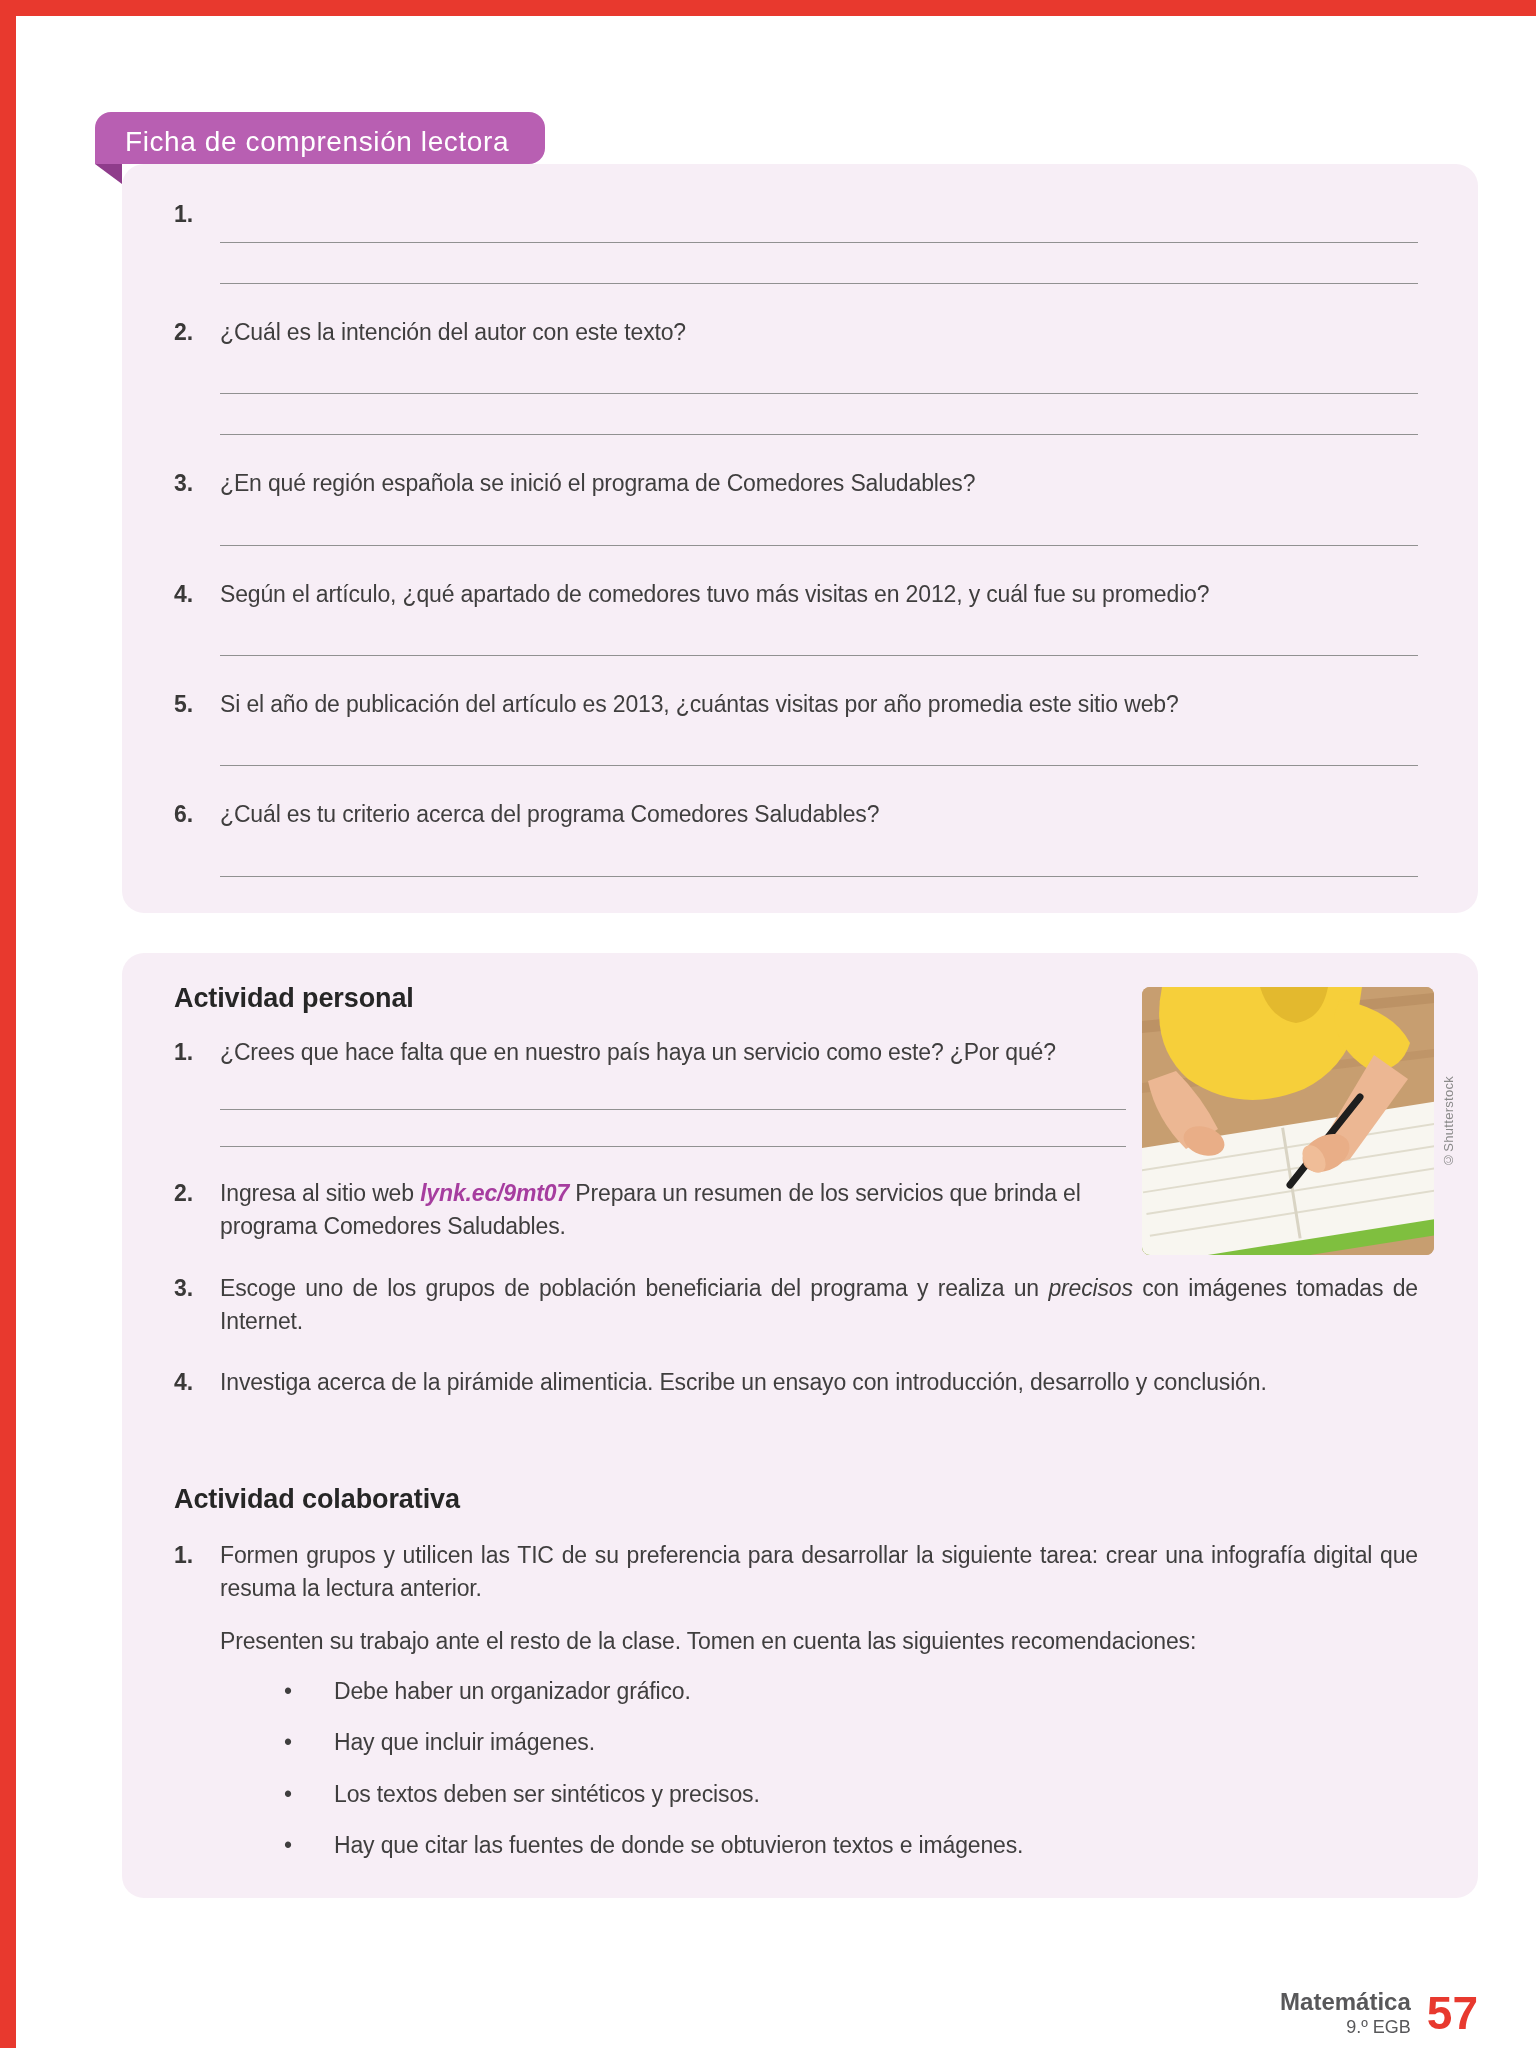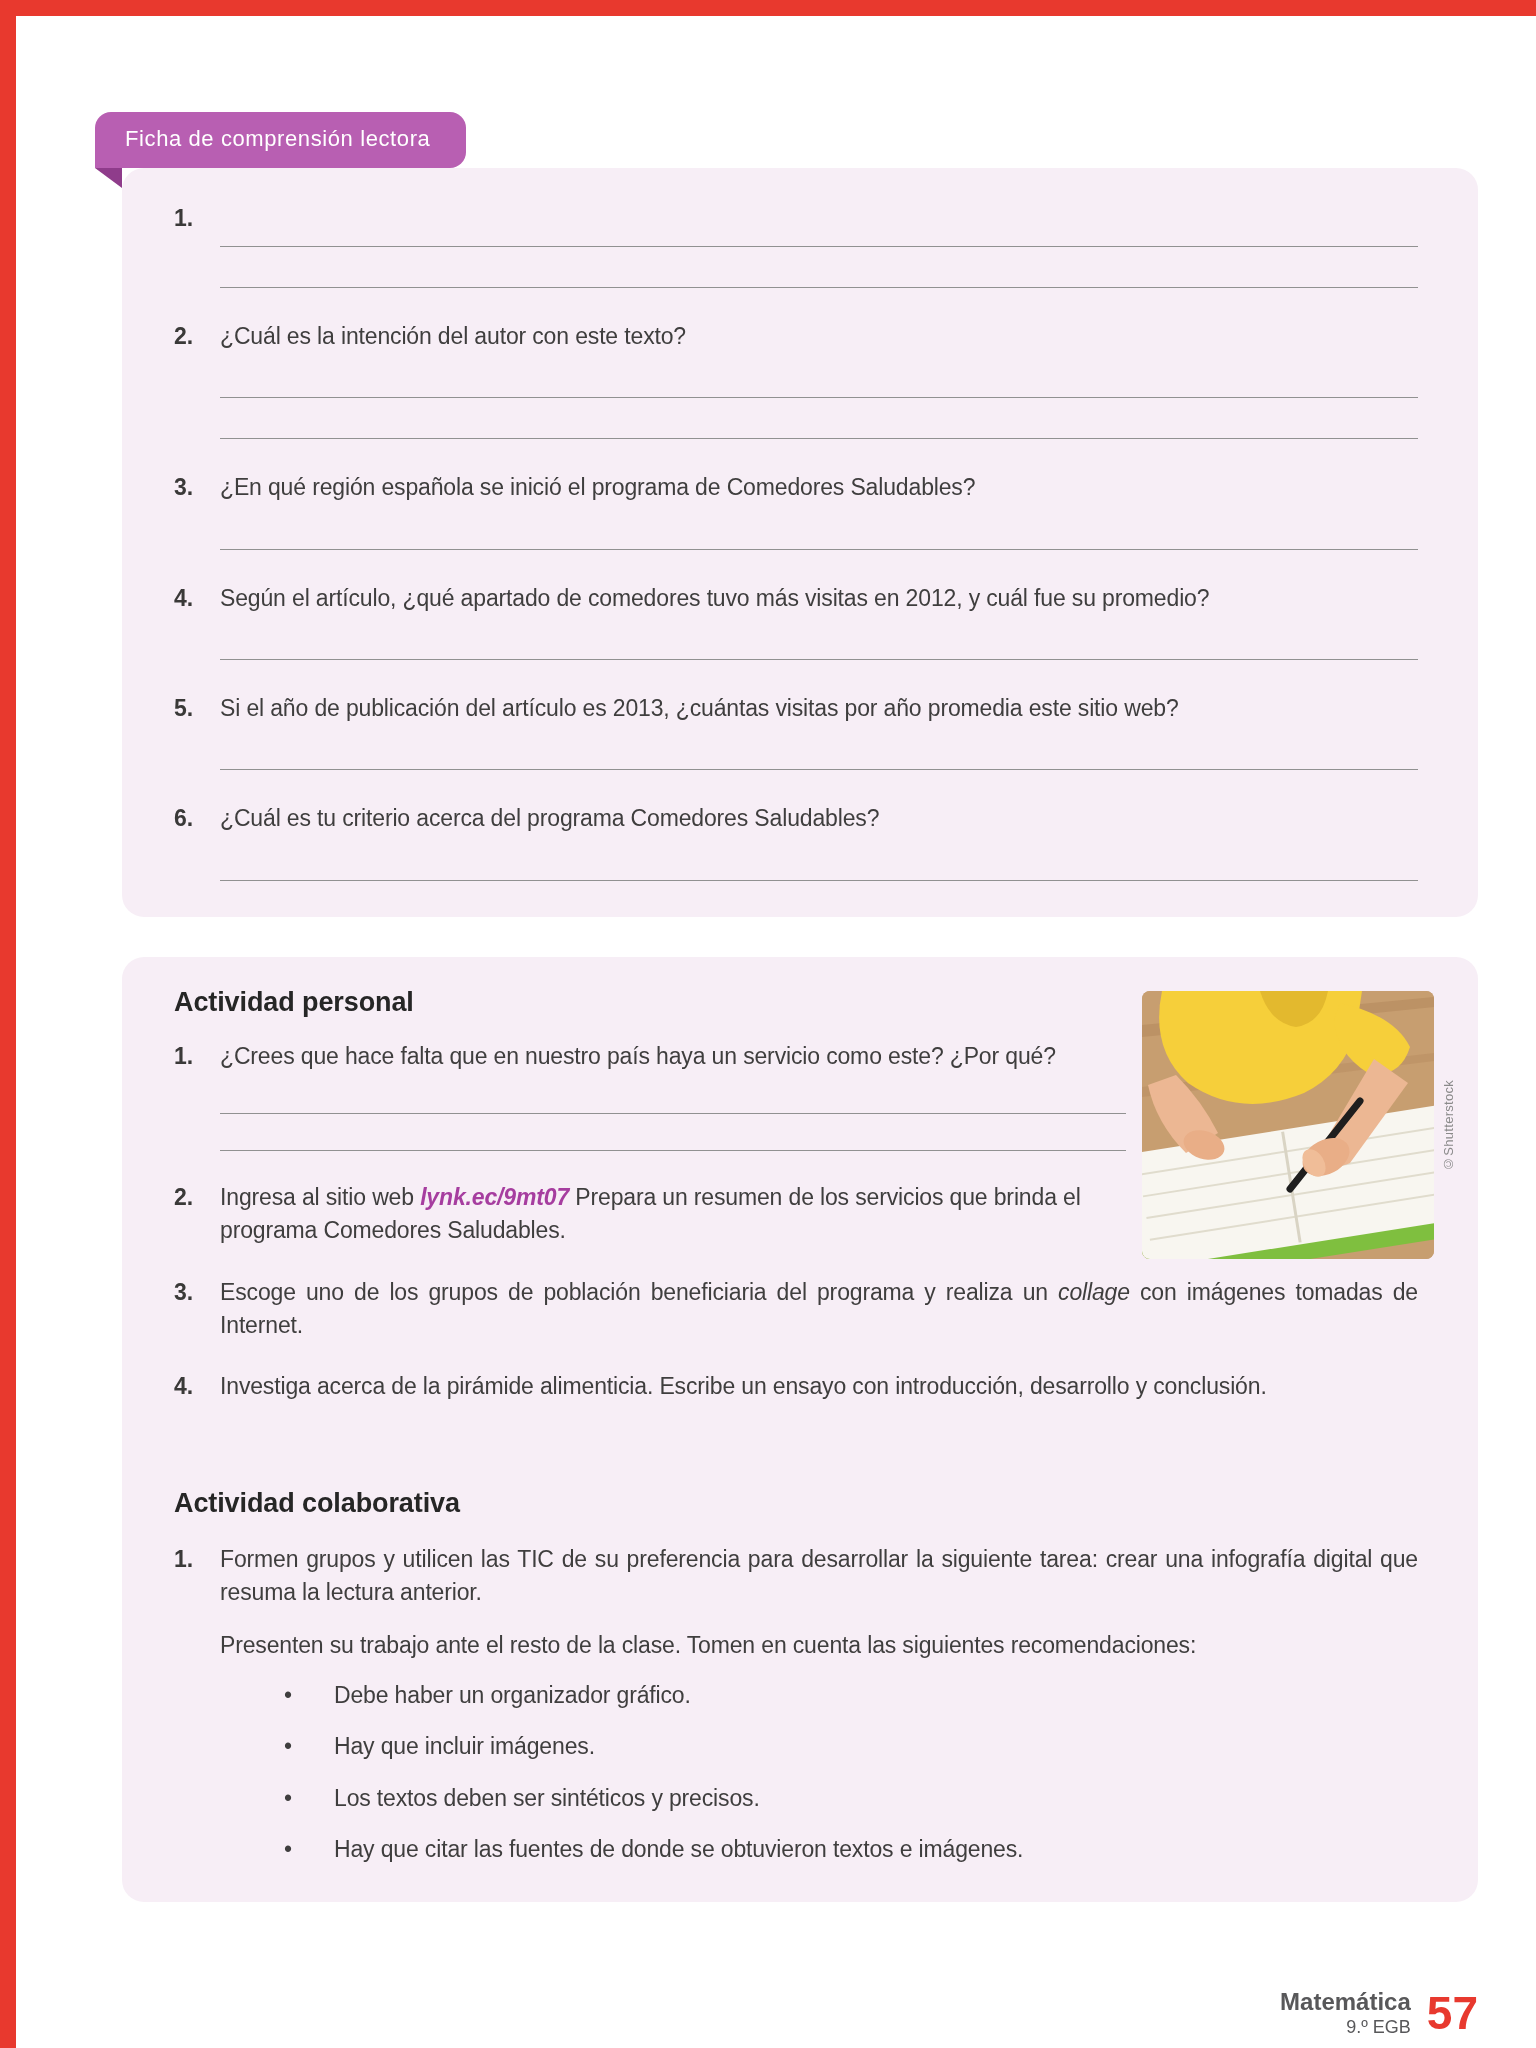--- a/index.html
+++ b/index.html
@@ -14,22 +14,22 @@
   .bar-left { position: absolute; top: 0; left: 0; width: 16px; height: 100%; background: #e8392e; z-index: 5; }
 
   .content { position: absolute; left: 122px; right: 58px; top: 0; }
 
   .section { margin-top: 112px; }
   .section + .section { margin-top: 40px; }
 
   .tab {
     display: inline-block; position: relative; margin-left: -27px;
     background: #b85fb2; color: #ffffff;
-    font-size: 22px; letter-spacing: .6px;
-    padding: 14px 36px 16px 30px;
+    font-size: 28px; letter-spacing: .6px;
+    padding: 14px 36px 6px 30px;
     border-radius: 16px 16px 16px 0;
     z-index: 2;
   }
   .tab::after {
     content: ""; position: absolute; left: 0; bottom: -20px;
     width: 0; height: 0;
     border-top: 20px solid #8f3c8b;
     border-left: 27px solid transparent;
   }
 
@@ -199,21 +199,21 @@
       <div class="row narrow" style="margin-top:30px">
         <div class="num">2.</div>
         <div class="body">
           <span>Ingresa al sitio web </span><span class="weblink">lynk.ec/9mt07</span><span> Prepara un resumen de los servicios que brinda el programa Comedores Saludables.</span>
         </div>
       </div>
 
       <div class="row justify" style="margin-top:28px">
         <div class="num">3.</div>
         <div class="body">
-          <span>Escoge uno de los grupos de población beneficiaria del programa y realiza un </span><span class="it">collage</span><span> con imágenes tomadas de Internet.</span>
+          <span>Escoge uno de los grupos de población beneficiaria del programa y realiza un </span><span class="it">precisos</span><span> con imágenes tomadas de Internet.</span>
         </div>
       </div>
 
       <div class="row" style="margin-top:28px">
         <div class="num">4.</div>
         <div class="body">Investiga acerca de la pirámide alimenticia. Escribe un ensayo con introducción, desarrollo y conclusión.</div>
       </div>
 
       <div class="heading collab">Actividad colaborativa</div>
 

